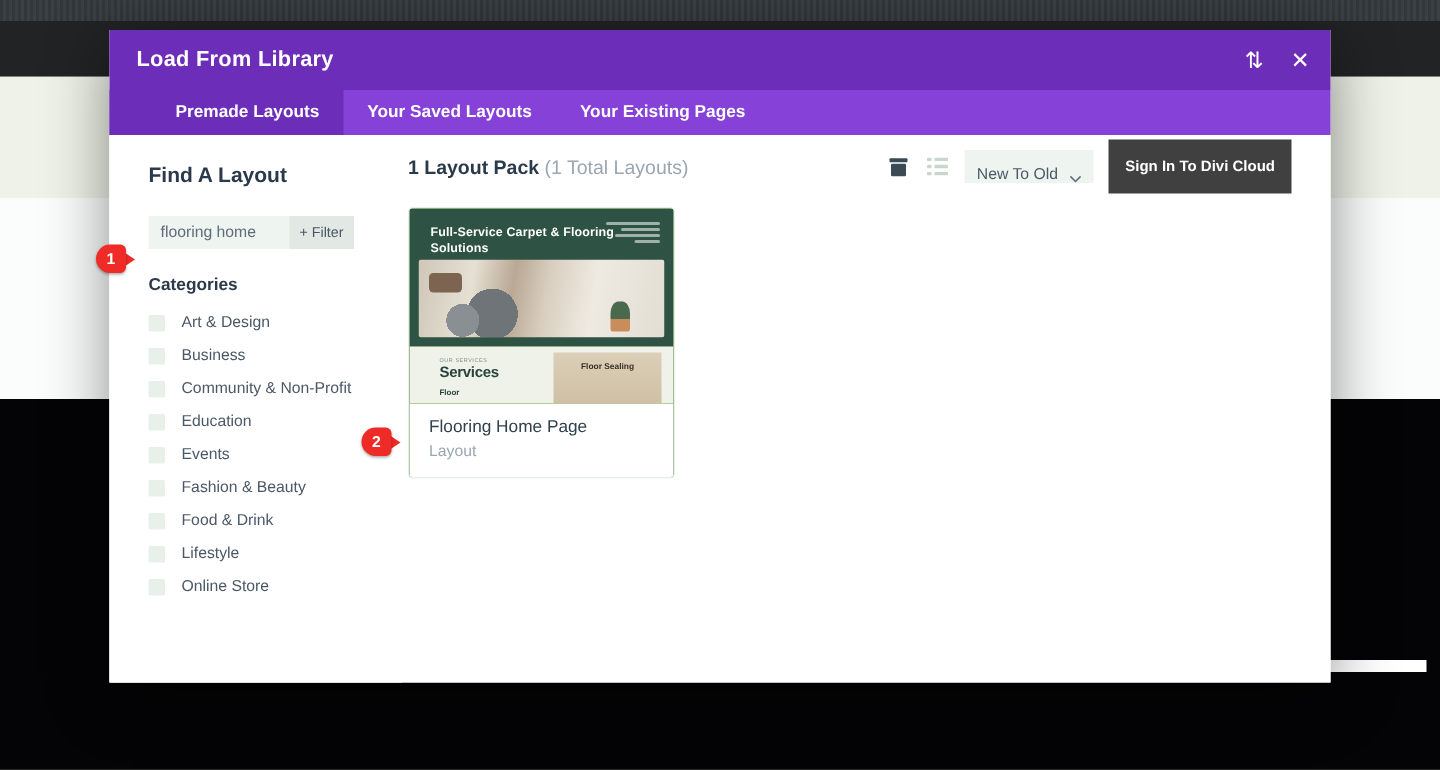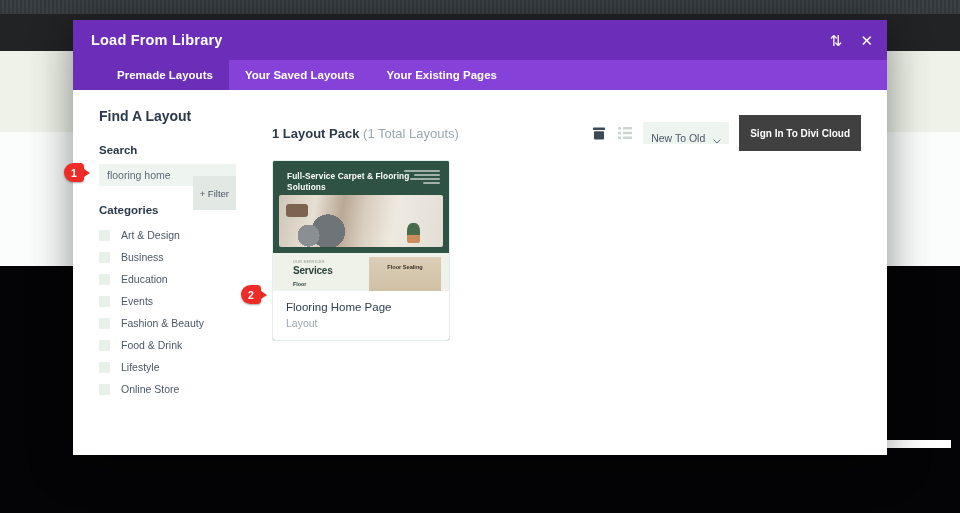--- a/index.html
+++ b/index.html
@@ -67,32 +67,32 @@
     position:relative;
   }
   .sb-title { font-size:14px; font-weight:bold; color:#2b3a4a; margin-bottom:20px; }
   .sb-label { font-size:11.5px; font-weight:bold; color:#2b3a4a; margin-bottom:8px; }
   .search-box {
     width:137px; height:22px; background:#eef4ef; display:flex; align-items:center;
     padding-left:8px; position:relative; margin-bottom:18px;
   }
   .search-val { font-size:10.5px; color:#5e6b78; }
   .filter-btn {
-    position:absolute; right:0; top:12px; height:34px; display:flex; align-items:center;
+    position:absolute; right:0; top:0; height:22px; display:flex; align-items:center;
     padding:0 7px; background:#e2e9e4; font-size:9.5px; color:#4a5763; cursor:pointer;text-align:center;
   }
   .cat-list { margin-top:7px; }
   .cat-item { display:flex; align-items:center; height:22px; cursor:pointer; }
   .cat-box {
     width:11px; height:11px; background:#e7f1ea; border-radius:1px; margin-right:11px; flex:0 0 11px;
   }
   .cat-label { font-size:10.5px; color:#4b5866; }
 
   
-  .content { flex:1; padding:30px 26px 0 4px; min-width:0; }
+  .content { flex:1; padding:8px 26px 0 4px; min-width:0; }
   .content-head { display:flex; align-items:center; height:26px; margin-bottom:14px; }
   .pack-count { font-size:13px; font-weight:bold; color:#2b3a4a; }
   .pack-count .muted { color:#9aa7b1; font-weight:normal; }
   .head-right { margin-left:auto; display:flex; align-items:center; gap:10px; }
   .view-ico { width:16px; height:14px; cursor:pointer; display:flex; align-items:center; justify-content:center; }
   .sort-select {
     width:86px; height:22px; background:#eef4ef; display:flex; align-items:flex-end;
     justify-content:space-between; padding:0 8px; font-size:10.5px; color:#4b5866; cursor:pointer;
   }
   .cloud-btn {
@@ -204,34 +204,37 @@
     <div class="modal-tabs">
       <div class="tab active">Premade Layouts</div>
       <div class="tab">Your Saved Layouts</div>
       <div class="tab">Your Existing Pages</div>
     </div>
 
     <div class="modal-body">
 
       <div class="sidebar">
         <div class="sb-title">Find A Layout</div>
-        <div class="sb-label">Search</div>
         <div class="search-box">
           <span class="search-val">flooring home</span>
           <span class="filter-btn">+ Filter</span>
         </div>
         <div class="sb-label">Categories</div>
         <div class="cat-list">
           <div class="cat-item">
             <span class="cat-box"></span>
             <span class="cat-label">Art &amp; Design</span>
           </div>
           <div class="cat-item">
             <span class="cat-box"></span>
             <span class="cat-label">Business</span>
+          </div>
+          <div class="cat-item">
+            <span class="cat-box"></span>
+            <span class="cat-label">Community &amp; Non-Profit</span>
           </div>
           <div class="cat-item">
             <span class="cat-box"></span>
             <span class="cat-label">Education</span>
           </div>
           <div class="cat-item">
             <span class="cat-box"></span>
             <span class="cat-label">Events</span>
           </div>
           <div class="cat-item">

